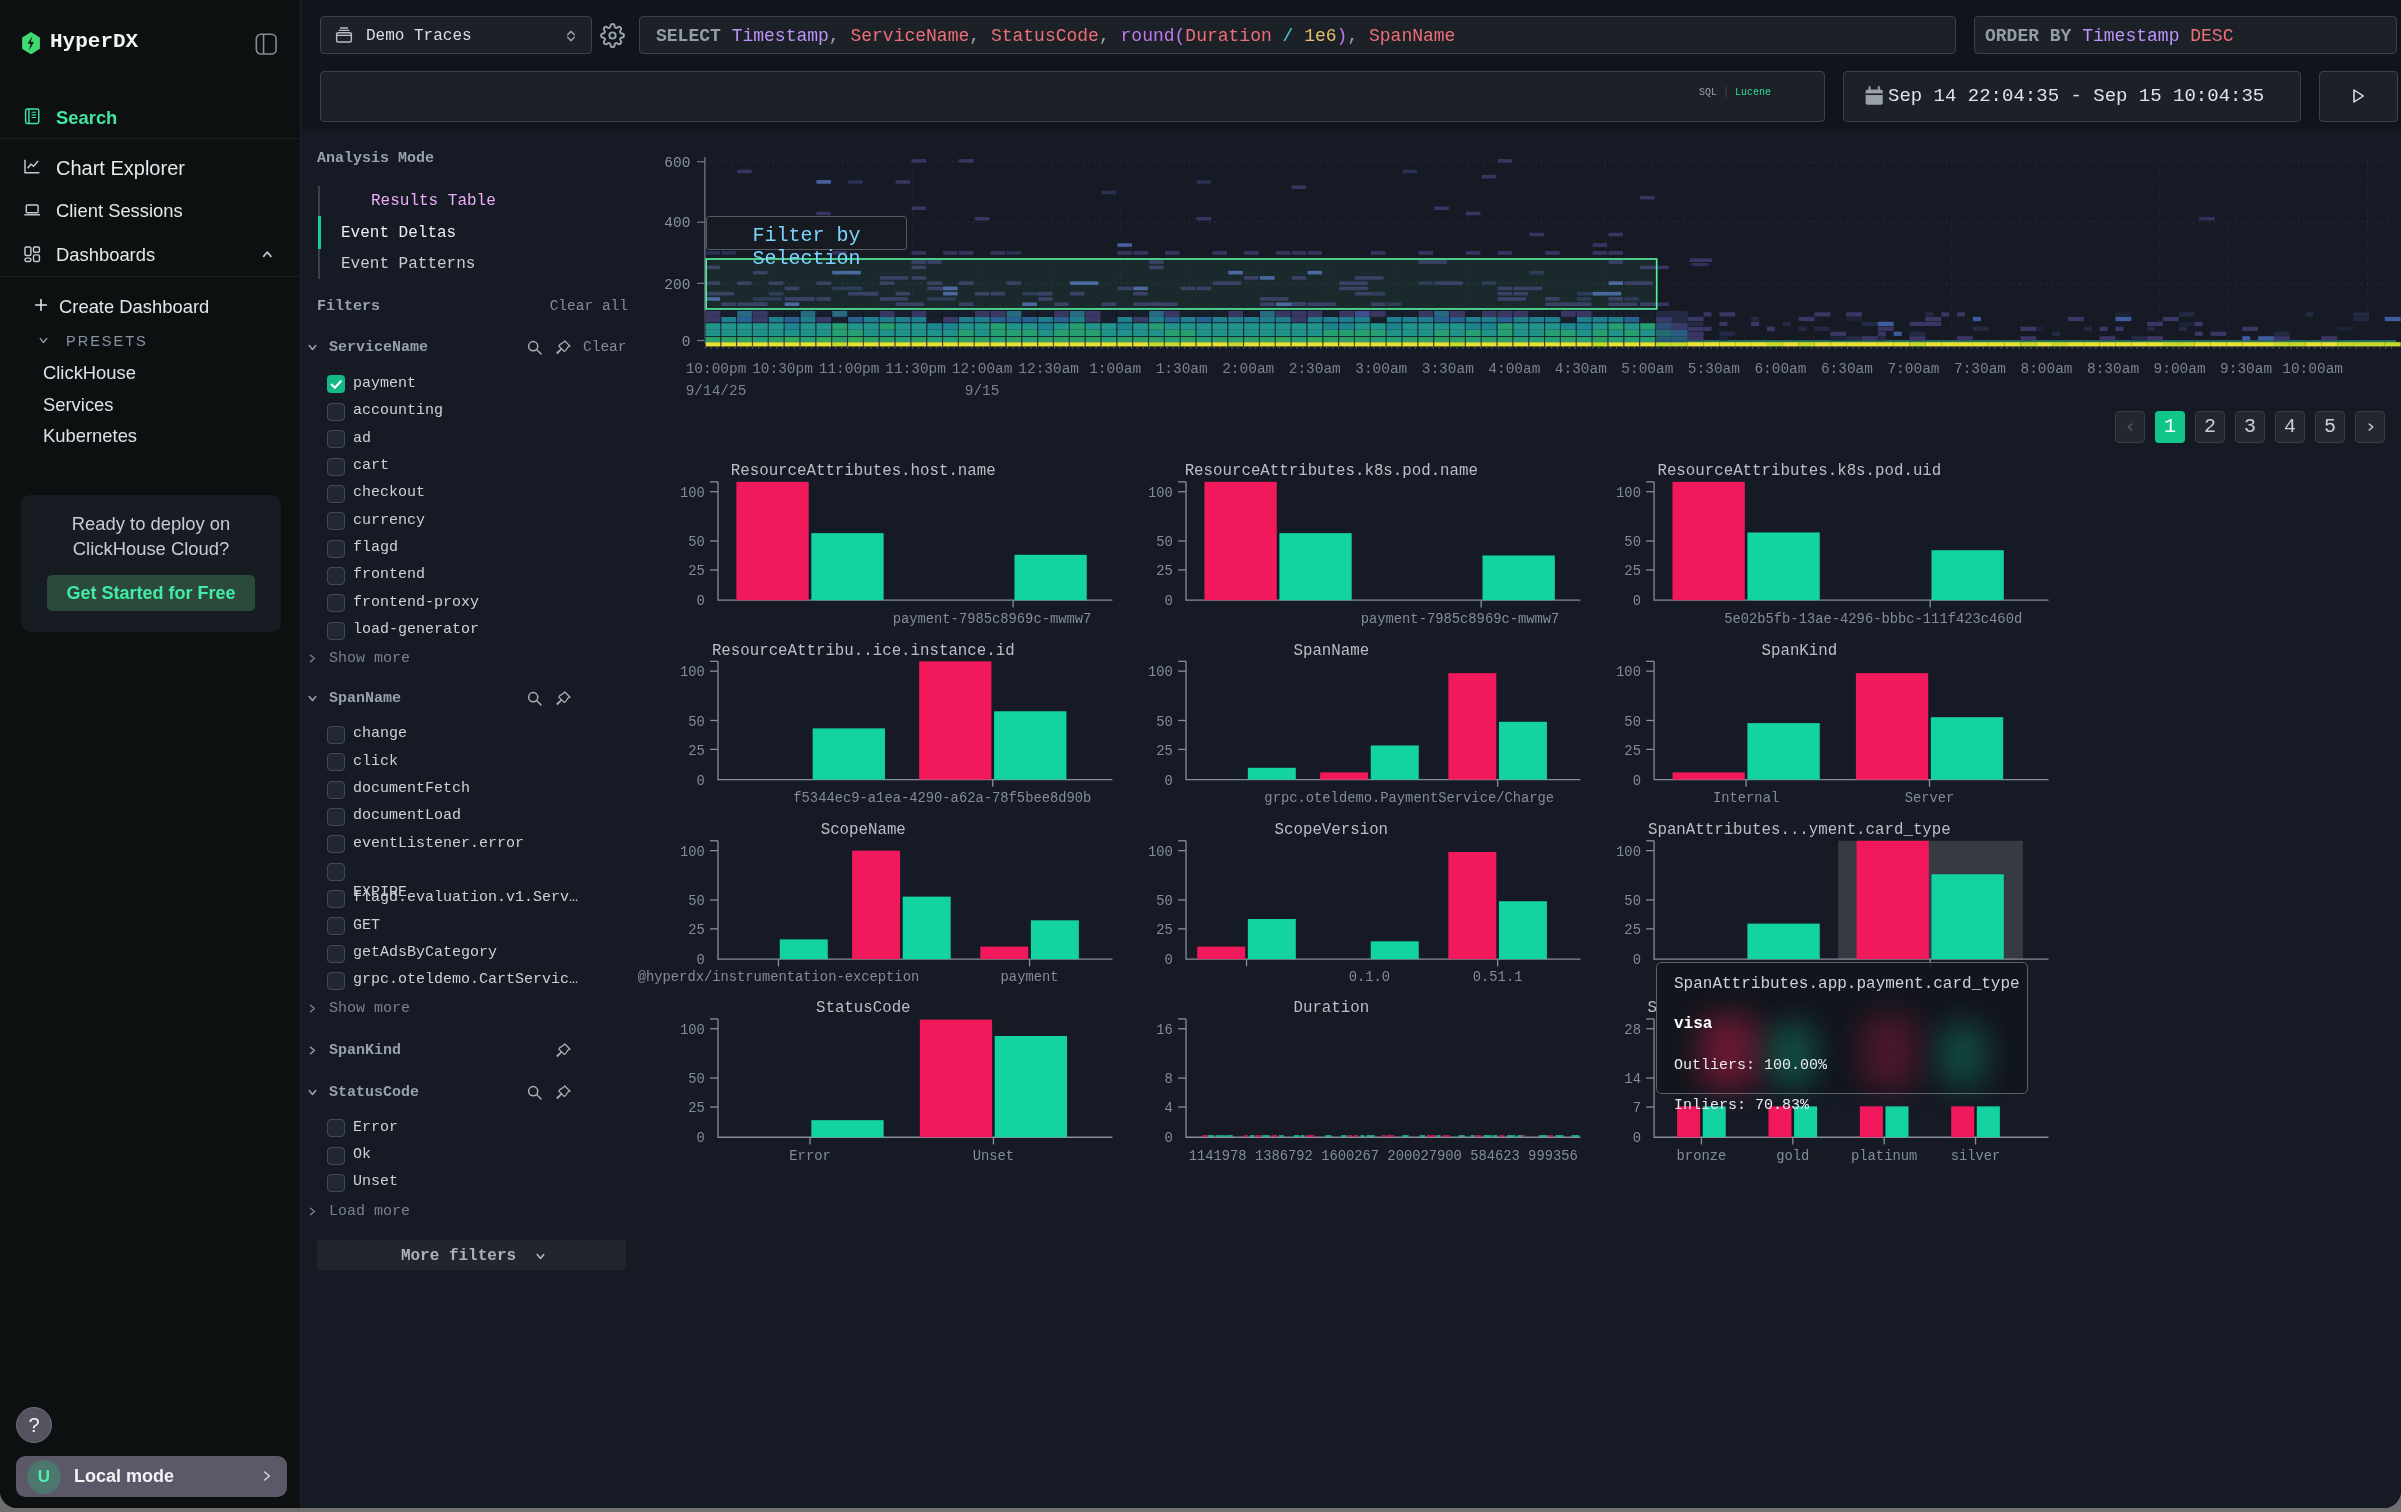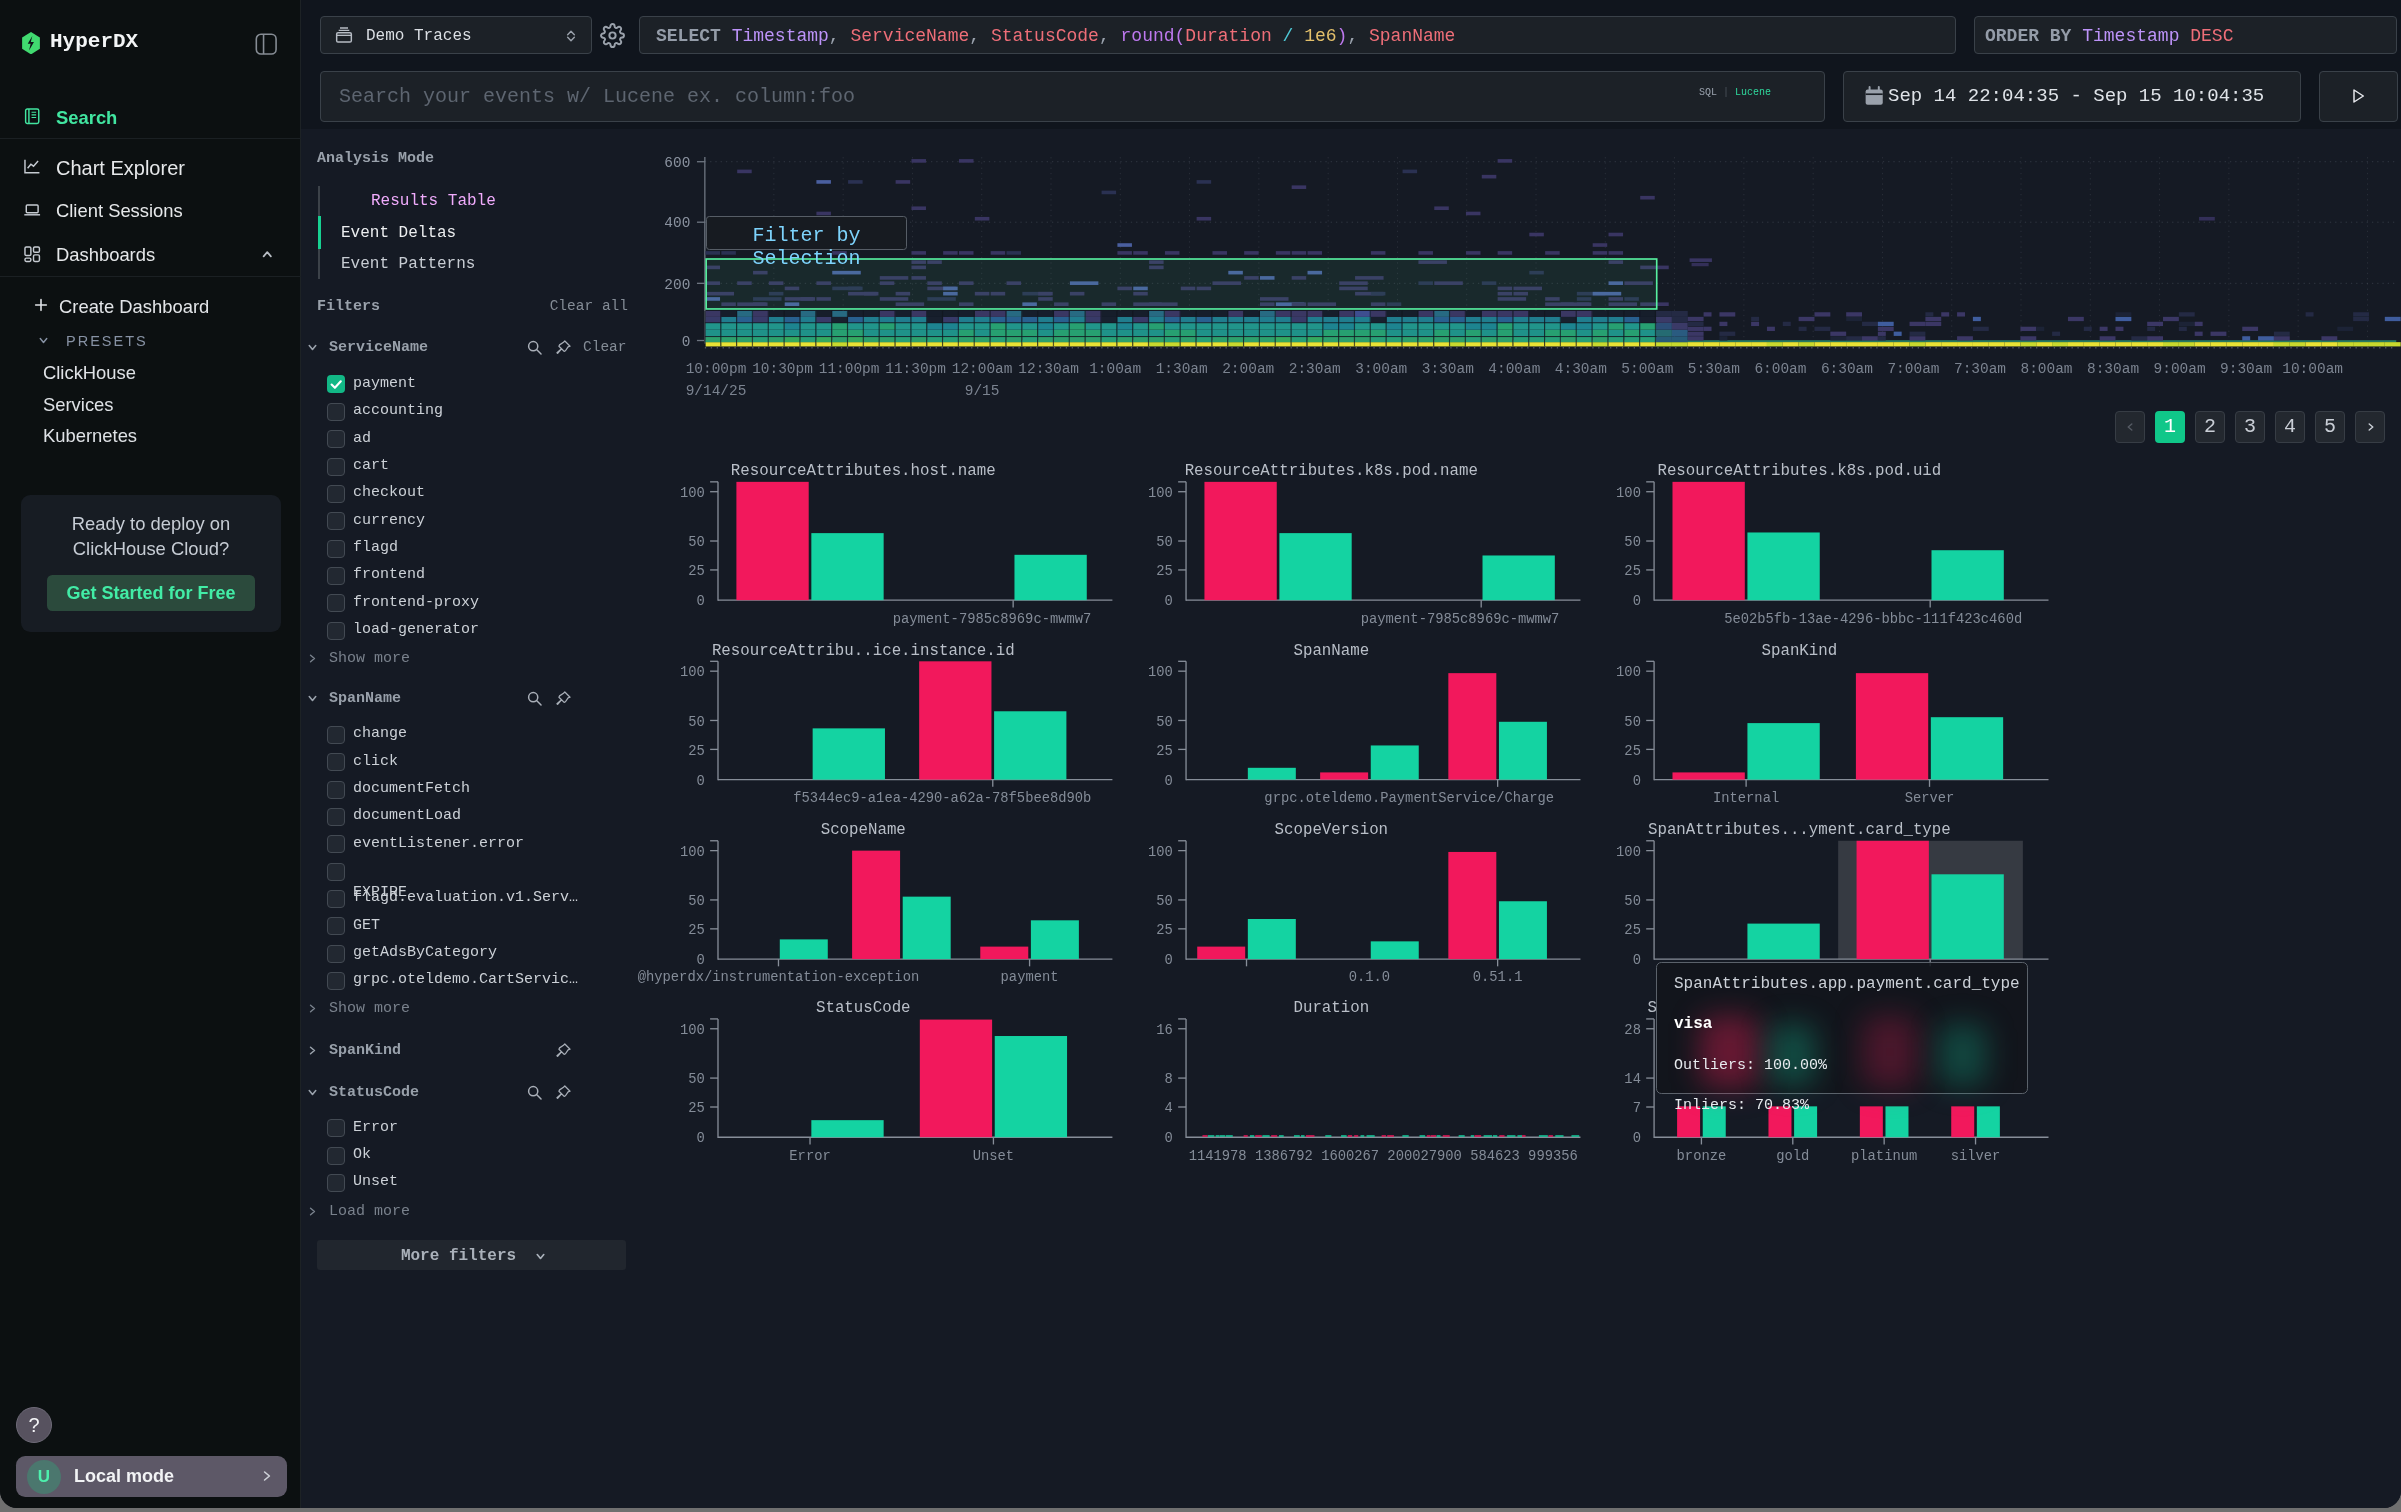--- a/index.html
+++ b/index.html
@@ -82,21 +82,20 @@
       </svg></div>
     <div style="position:absolute;left:600px;top:23px;width:25px;height:25px;"><svg width="25" height="25" viewBox="0 0 24 24" fill="none" style="">
         <circle cx="12" cy="12" r="3" stroke="#9aa1ab" stroke-width="1.9"></circle>
         <path d="M19.4 15a1.65 1.65 0 0 0 .33 1.82l.06.06a2 2 0 0 1 0 2.83 2 2 0 0 1-2.83 0l-.06-.06a1.65 1.65 0 0 0-1.82-.33 1.65 1.65 0 0 0-1 1.51V21a2 2 0 0 1-2 2 2 2 0 0 1-2-2v-.09A1.65 1.65 0 0 0 9 19.4a1.65 1.65 0 0 0-1.82.33l-.06.06a2 2 0 0 1-2.83 0 2 2 0 0 1 0-2.83l.06-.06a1.65 1.65 0 0 0 .33-1.82 1.65 1.65 0 0 0-1.51-1H3a2 2 0 0 1-2-2 2 2 0 0 1 2-2h.09A1.65 1.65 0 0 0 4.6 9a1.65 1.65 0 0 0-.33-1.82l-.06-.06a2 2 0 0 1 0-2.83 2 2 0 0 1 2.83 0l.06.06a1.65 1.65 0 0 0 1.82.33H9a1.65 1.65 0 0 0 1-1.51V3a2 2 0 0 1 2-2 2 2 0 0 1 2 2v.09a1.65 1.65 0 0 0 1 1.51 1.65 1.65 0 0 0 1.82-.33l.06-.06a2 2 0 0 1 2.83 0 2 2 0 0 1 0 2.83l-.06.06a1.65 1.65 0 0 0-.33 1.82V9a1.65 1.65 0 0 0 1.51 1H21a2 2 0 0 1 2 2 2 2 0 0 1-2 2h-.09a1.65 1.65 0 0 0-1.51 1z" stroke="#9aa1ab" stroke-width="1.9"></path>
       </svg></div>
     <div class="box" style="left:639px;top:16.4px;width:1317px;height:38px;"></div>
     <div style="position:absolute;left:656px;top:26px;width:1249px;height:22.4px;font-size:18px;font-family:'Liberation Mono',monospace;white-space:pre;"><span style="color:#949ca8;font-weight:bold;">SELECT</span><span style="color:#9aa2ad;"> </span><span style="color:#bd93f9;">Timestamp</span><span style="color:#9aa2ad;">, </span><span style="color:#ee6e78;">ServiceName</span><span style="color:#9aa2ad;">, </span><span style="color:#ee6e78;">StatusCode</span><span style="color:#9aa2ad;">, </span><span style="color:#bd78ee;">round(</span><span style="color:#ee6e78;">Duration</span><span style="color:#4ec9d6;"> / </span><span style="color:#e3c06b;">1e6</span><span style="color:#bd78ee;">)</span><span style="color:#9aa2ad;">, </span><span style="color:#ee6e78;">SpanName</span></div>
     <div class="box" style="left:1974px;top:16.4px;width:423px;height:38px;"></div>
     <div style="position:absolute;left:1985px;top:26px;width:395px;height:21px;font-size:18px;font-family:'Liberation Mono',monospace;white-space:pre;"><span style="color:#949ca8;font-weight:bold;">ORDER BY </span><span style="color:#bd93f9;">Timestamp </span><span style="color:#ee6e78;">DESC</span></div>
     <div class="box" style="left:320px;top:71px;width:1505px;height:51px;"></div>
-    <div style="position:absolute;left:339px;top:85px;width:921px;height:24px;color:#5d6570;font-size:20px;font-family:'Liberation Mono',monospace;">Search your events w/ Lucene ex. column:foo</div>
     <div style="position:absolute;left:1699px;top:87px;width:125px;height:20px;font-size:10px;font-family:'Liberation Mono',monospace;white-space:pre;"><span style="color:#9aa2ad;">SQL</span><span style="color:#4a515b;"> | </span><span style="color:#2fd79c;">Lucene</span></div>
     <div class="box" style="left:1843px;top:71px;width:458px;height:51px;"></div>
     <div style="position:absolute;left:1863px;top:85px;width:22.4px;height:22.4px;"><svg width="22.4" height="22.4" viewBox="0 0 34 34" fill="none" style="">
         <rect x="4" y="7" width="26" height="23" rx="3" fill="#9aa1ab"></rect>
         <path d="M10 3v6M24 3v6" stroke="#9aa1ab" stroke-width="3" stroke-linecap="round"></path>
         <path d="M4 14h26" stroke="#1c2127" stroke-width="2.5"></path>
       </svg></div>
     <div style="position:absolute;left:1888px;top:85px;width:395px;height:22.4px;color:#dfe3e8;font-size:19px;font-family:'Liberation Mono',monospace;white-space:pre;">Sep 14 22:04:35 - Sep 15 10:04:35</div>
     <div class="box" style="left:2319px;top:71px;width:79px;height:51px;"></div>
     <div style="position:absolute;left:2348px;top:86px;width:20px;height:20px;"><svg width="20" height="20" viewBox="0 0 30 30" fill="none" style="">

